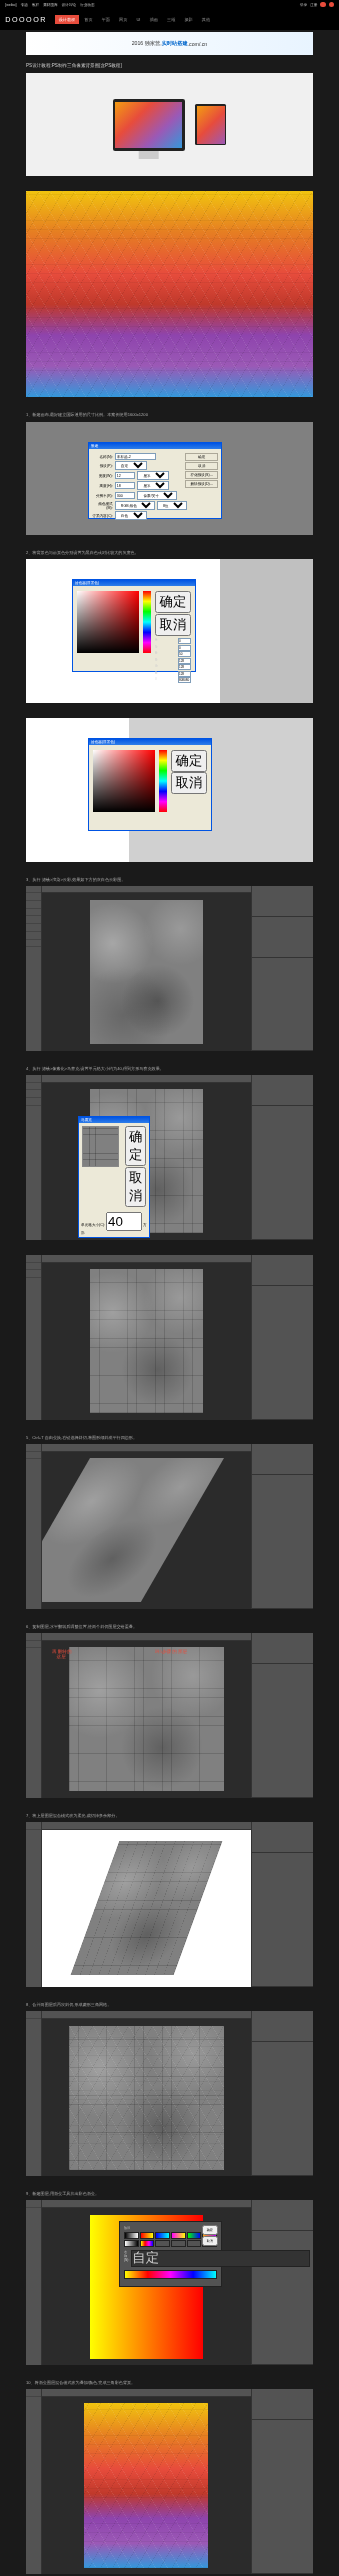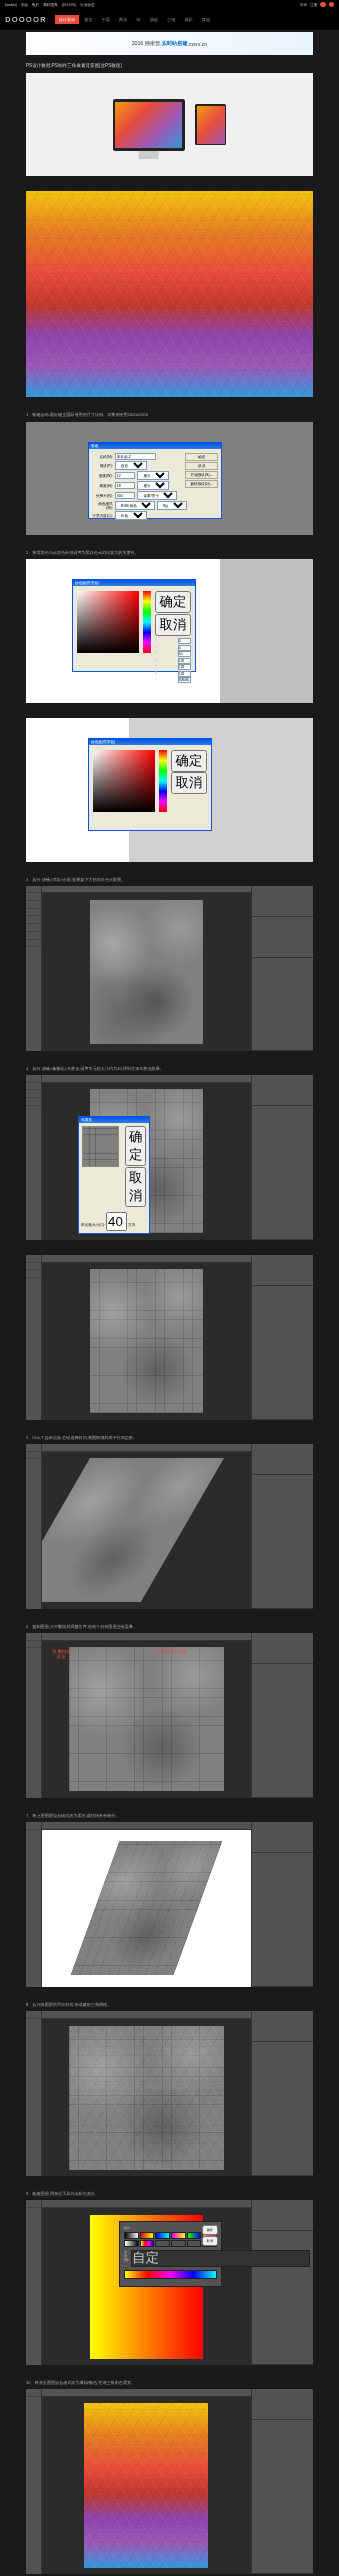--- a/index.html
+++ b/index.html
@@ -284,21 +284,21 @@
       <div class="dialog-title">马赛克</div>
       <div style="display:flex">
         <div class="mosaic-preview"></div>
         <div style="padding:3.1px;font-size:3.6px">
           <button style="display:block;width:20.6px;margin-bottom:1px">确定</button>
           <button style="display:block;width:20.6px">取消</button>
         </div>
       </div>
       <div style="padding:2.1px;font-size:3.6px;color:#000">
         <span>单元格大小(C):</span>
-        <input style="width: 21px;" value="40">
+        <input style="width: 36px;" value="40">
         <span>方形</span>
       </div>
     </div>
   </div>
 
   <div class="section ps-ui" style="height:165px">
     <div class="ps-tools">
         <div></div>
         <div></div>
         <div></div>

